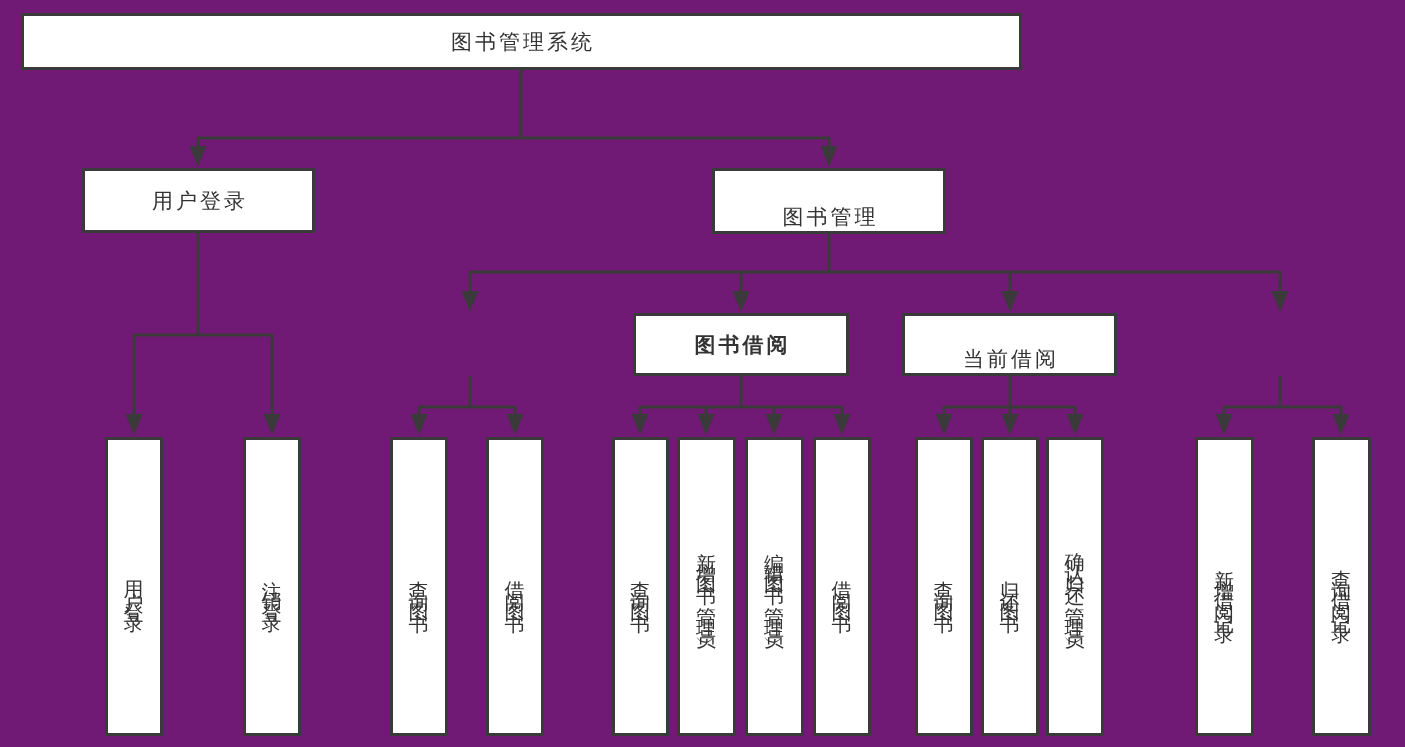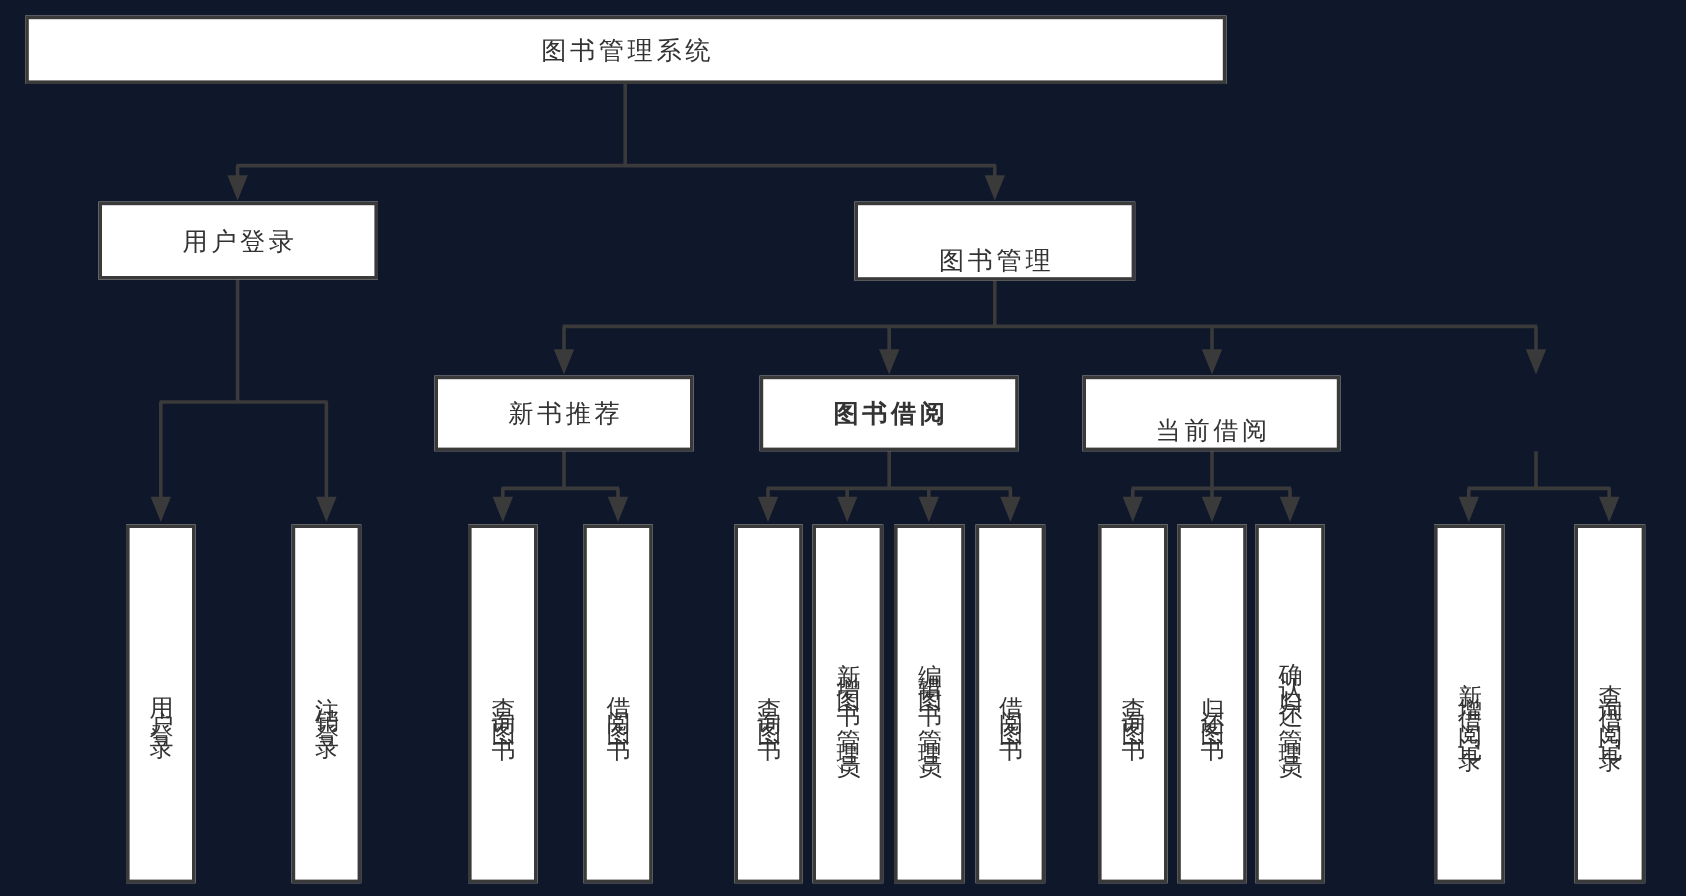--- a/index.html
+++ b/index.html
@@ -1,18 +1,18 @@
 <!DOCTYPE html>
 <html><head>
 <meta charset="utf-8">
 <style>
   html,body{margin:0;padding:0;background:#ffffff;}
   body{font-family:"Liberation Sans","DejaVu Sans",sans-serif;}
   #canvas{
-    position:relative;width:1405px;height:747px;background:#0f172a;overflow:hidden;
+    position:relative;width:1405px;height:747px;background:#701a75;overflow:hidden;
   }
   #connectors{position:absolute;left:0;top:0;width:1405px;height:747px;}
   .hbox{
     position:absolute;box-sizing:border-box;border:3px solid #3a3a3a;background:#ffffff;
     display:flex;align-items:center;justify-content:center;
     font-size:21px;letter-spacing:3px;color:#333333;text-indent:3px;
   }
   .vbox{
     position:absolute;box-sizing:border-box;border:3px solid #3a3a3a;background:#ffffff;
     display:flex;align-items:center;justify-content:center;
@@ -79,23 +79,20 @@
     <span>图书管理系统</span>
   </div>
 
   <div class="hbox" style="left:82px;top:168px;width:233px;height:65px;">
     <span>用户登录</span>
   </div>
   <div class="hbox" style="left:712px;top:168px;width:234px;height:66px;align-items:flex-end;">
     <span>图书管理</span>
   </div>
 
-  <div class="hbox" style="left:362px;top:313px;width:216px;height:63px;">
-    <span>新书推荐</span>
-  </div>
   <div class="hbox" style="left:633px;top:313px;width:216px;height:63px;font-weight:bold;">
     <span>图书借阅</span>
   </div>
   <div class="hbox" style="left:902px;top:313px;width:215px;height:63px;align-items:flex-end;">
     <span>当前借阅</span>
   </div>
 
   <div class="vbox" style="left:105px;top:437px;width:58px;height:299px;">
     <span class="vtext">用户登录</span>
   </div>

